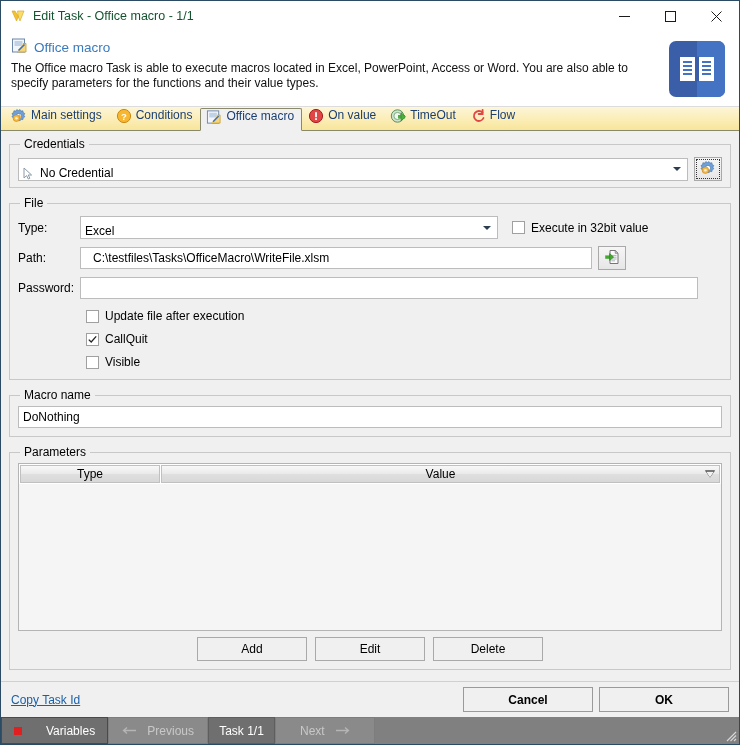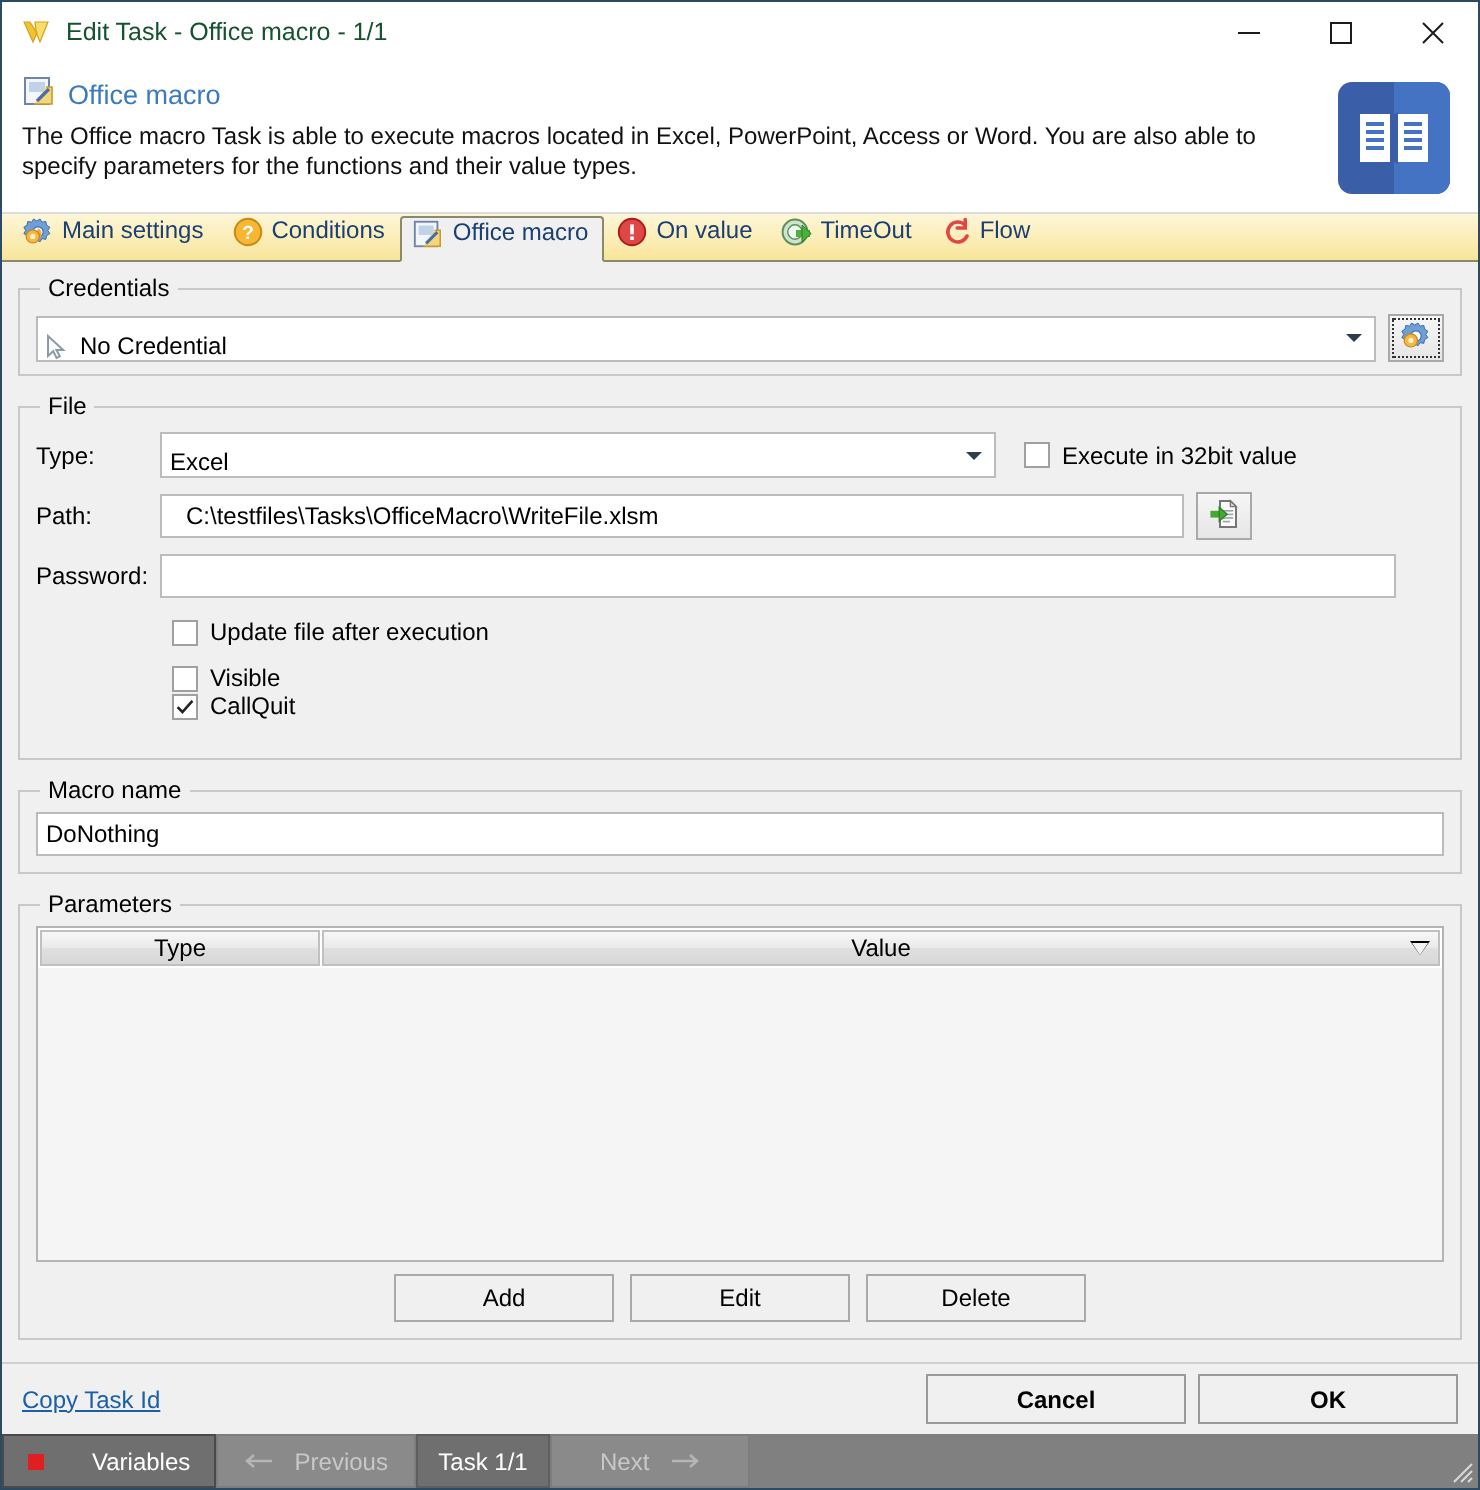--- a/index.html
+++ b/index.html
@@ -589,31 +589,31 @@
         <div class="textbox empty" style="width:618px;">
           <span></span>
         </div>
       </div>
 
       <div style="padding-left:68px;">
         <label class="chk" style="margin-bottom:9px;">
           <span class="chkbox"></span>
           <span>Update file after execution</span>
         </label>
-        <label class="chk">
-          <span class="chkbox"></span>
-          <span>Visible</span>
-        </label>
         <label class="chk" style="margin-bottom:9px;">
           <span class="chkbox">
             <svg width="9" height="9" viewBox="0 0 9 9">
               <path d="M0.8 4.6 L3.2 7 L8.2 1.4" fill="none" stroke="#222" stroke-width="1.3"></path>
             </svg>
           </span>
           <span>CallQuit</span>
+        </label>
+        <label class="chk">
+          <span class="chkbox"></span>
+          <span>Visible</span>
         </label>
       </div>
     </fieldset>
 
     <fieldset class="group" style="padding:4px 8px 8px 8px;">
       <legend>Macro name</legend>
       <div class="textbox" style="width:100%;box-sizing:border-box;">
         <span>DoNothing</span>
       </div>
     </fieldset>

